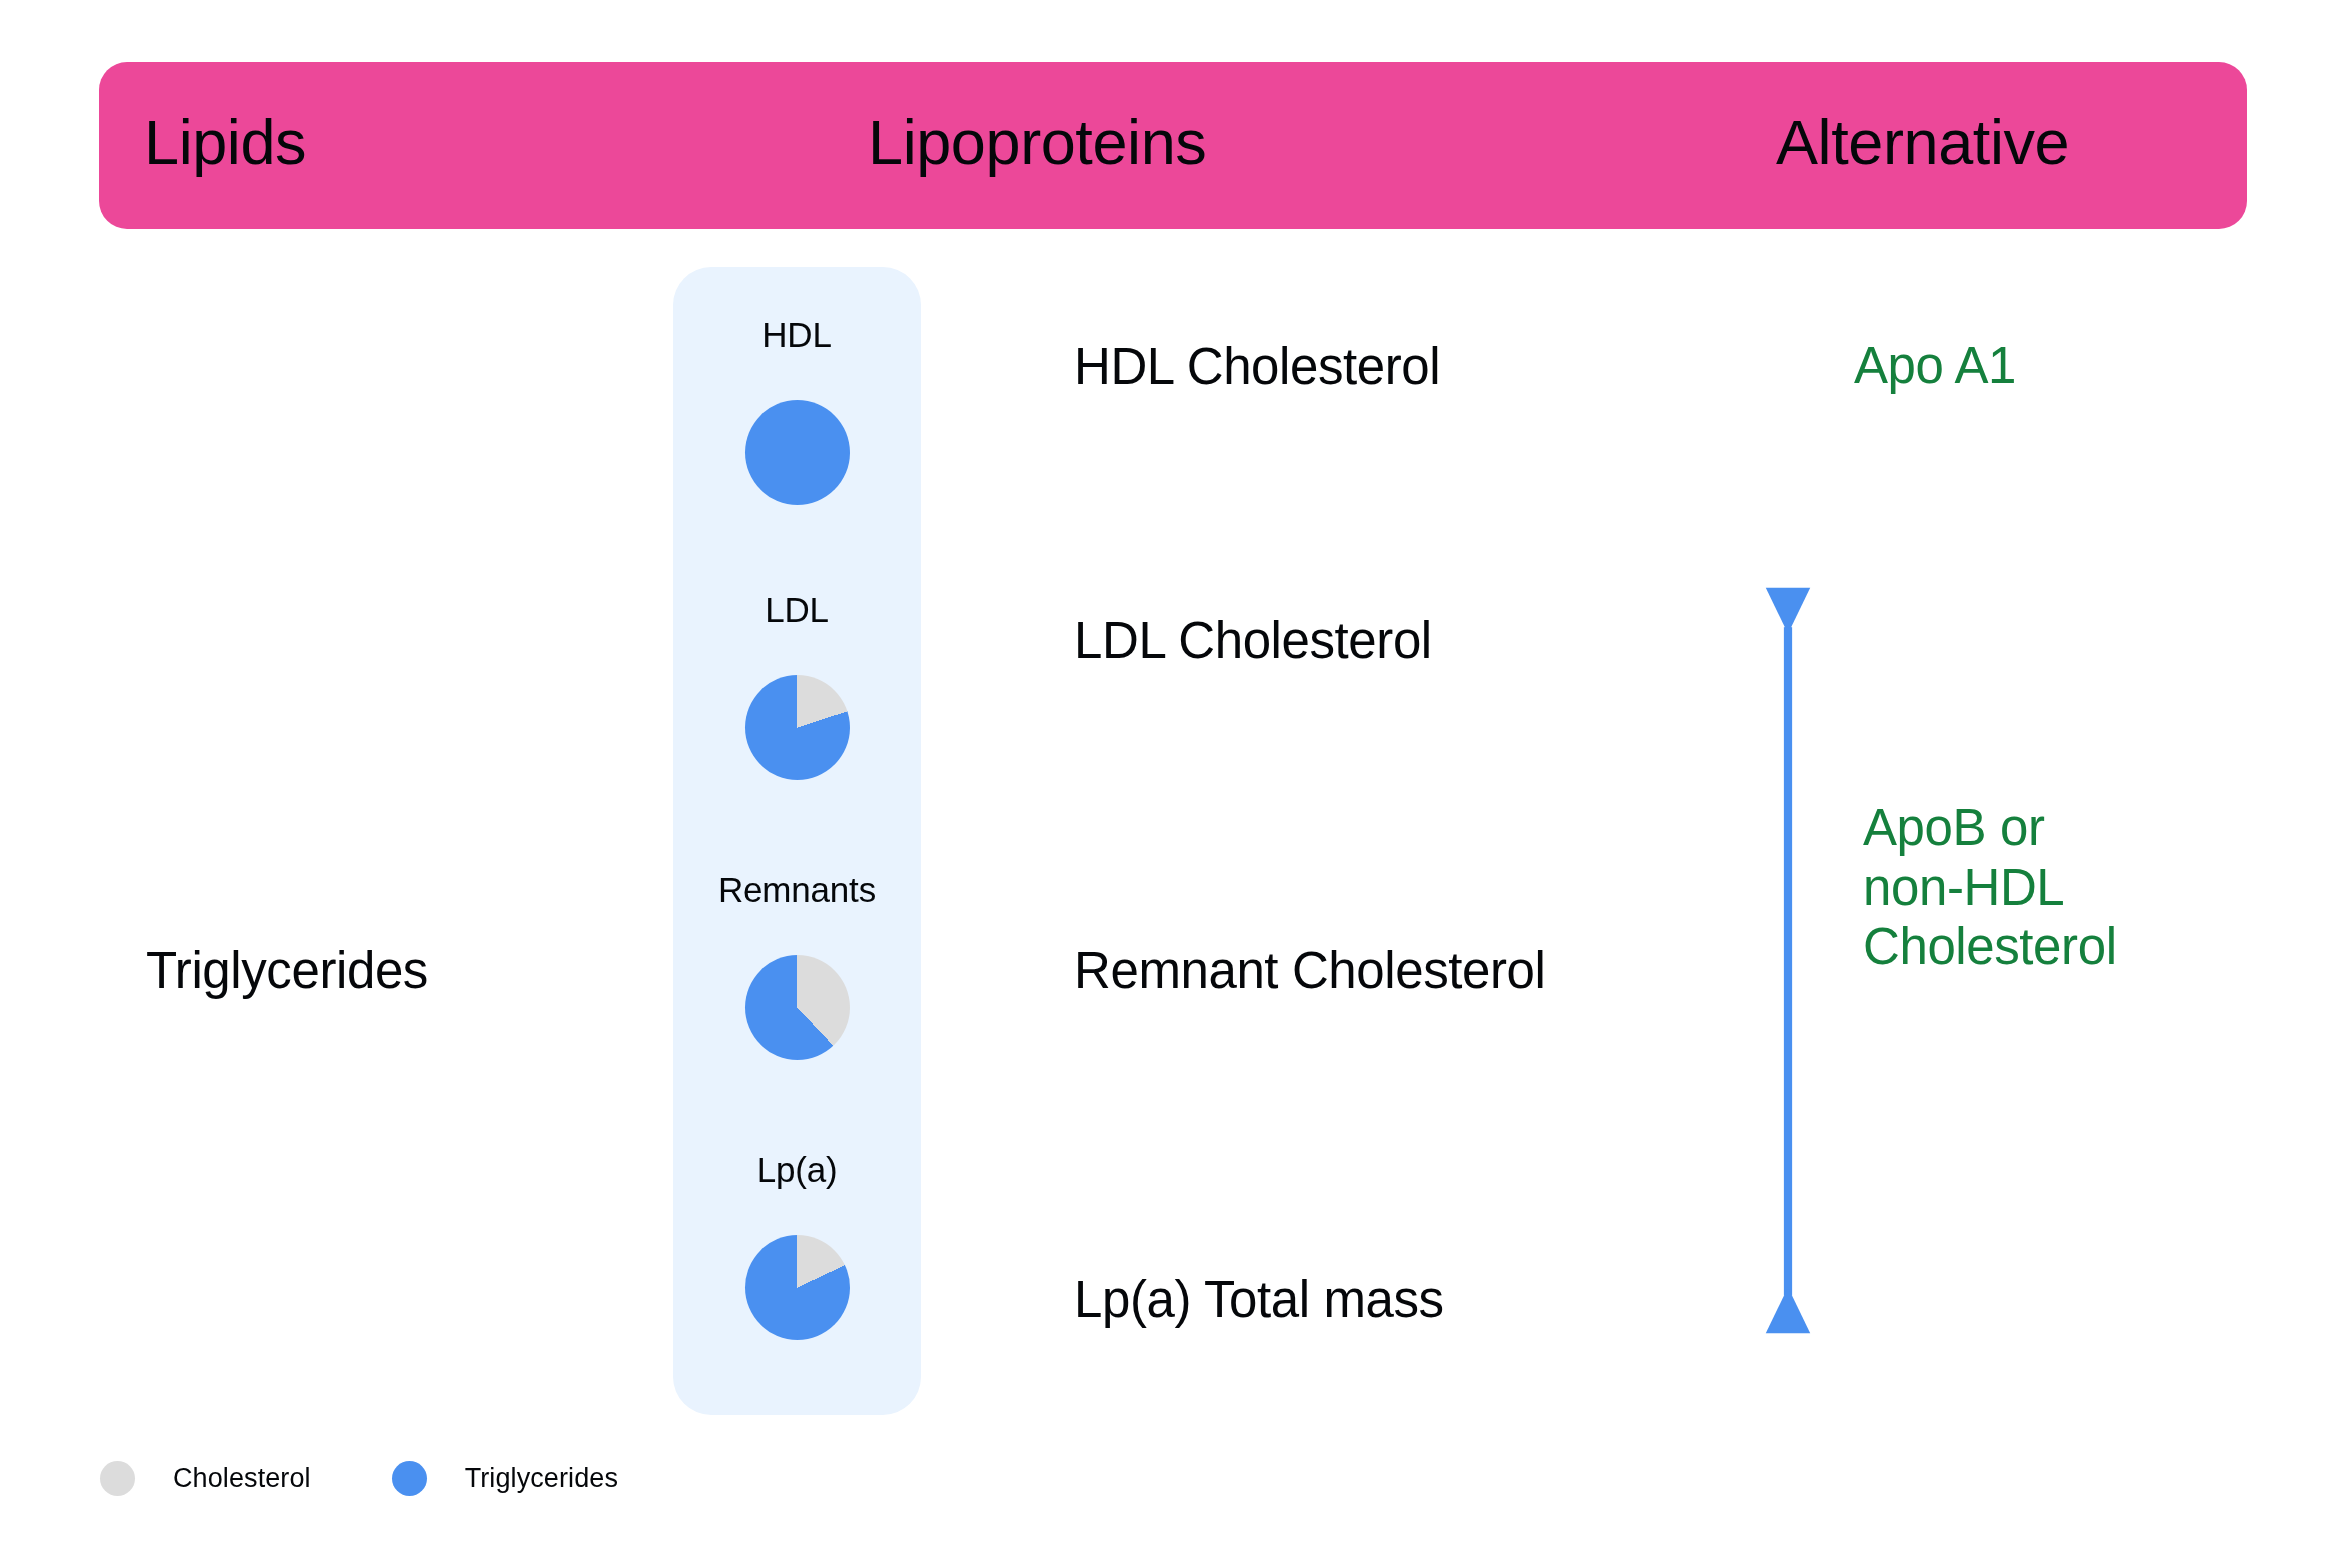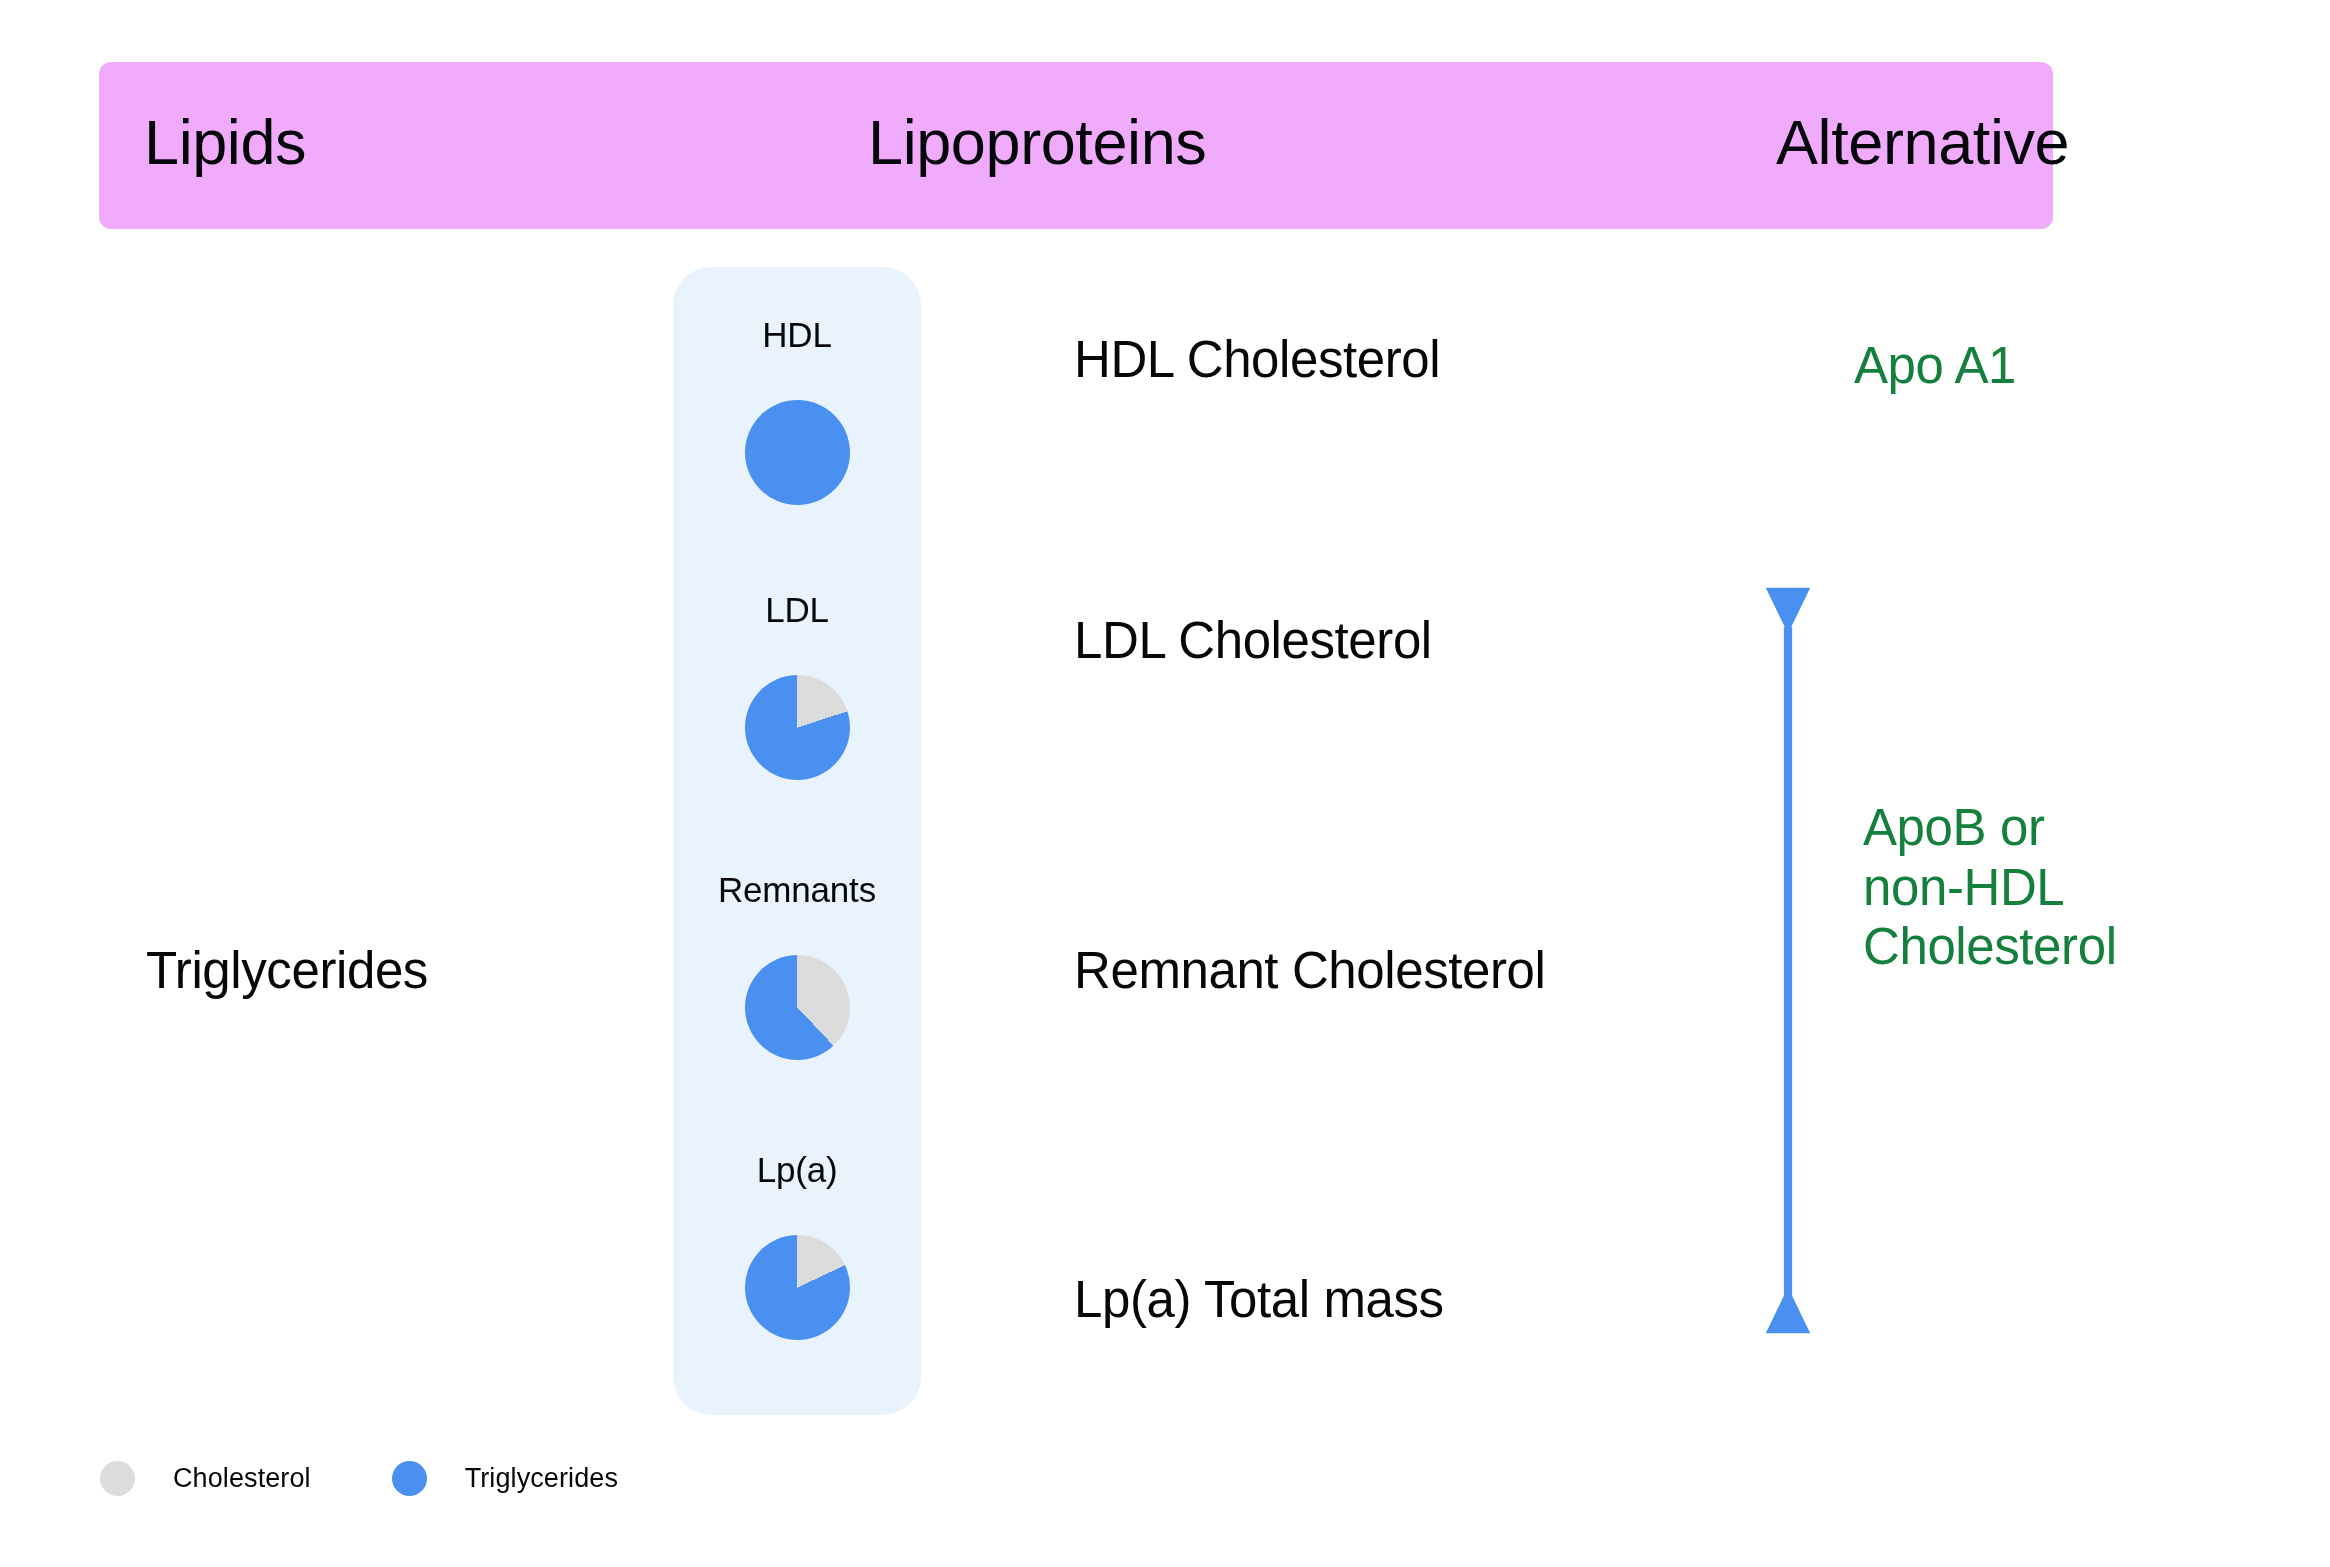--- a/index.html
+++ b/index.html
@@ -15,24 +15,24 @@
     overflow: hidden;
     color: #05070a;
     -webkit-font-smoothing: antialiased;
   }
 
   
   .header-band {
     position: absolute;
     left: 99px;
     top: 62px;
-    width: 1954px;
+    width: 2148px;
     height: 167px;
-    background: #f0abfc;
-    border-radius: 12px;
+    background: #ec4899;
+    border-radius: 28px;
   }
   .header-cell {
     position: absolute;
     font-size: 63px;
     font-weight: 400;
     letter-spacing: -0.4px;
     line-height: 1;
     white-space: nowrap;
     color: #05070a;
   }
@@ -85,21 +85,21 @@
   .mid-text {
     position: absolute;
     left: 1074px;
     font-size: 51px;
     font-weight: 400;
     line-height: 1;
     letter-spacing: -0.4px;
     white-space: nowrap;
     color: #05070a;
   }
-  .mid-hdl       { top: 334px; }
+  .mid-hdl       { top: 341px; }
   .mid-ldl       { top: 615px; }
   .mid-remnants  { top: 945px; }
   .mid-lpa       { top: 1274px; }
 
   
   .alt-text {
     position: absolute;
     left: 1854px;
     font-size: 51px;
     font-weight: 400;

